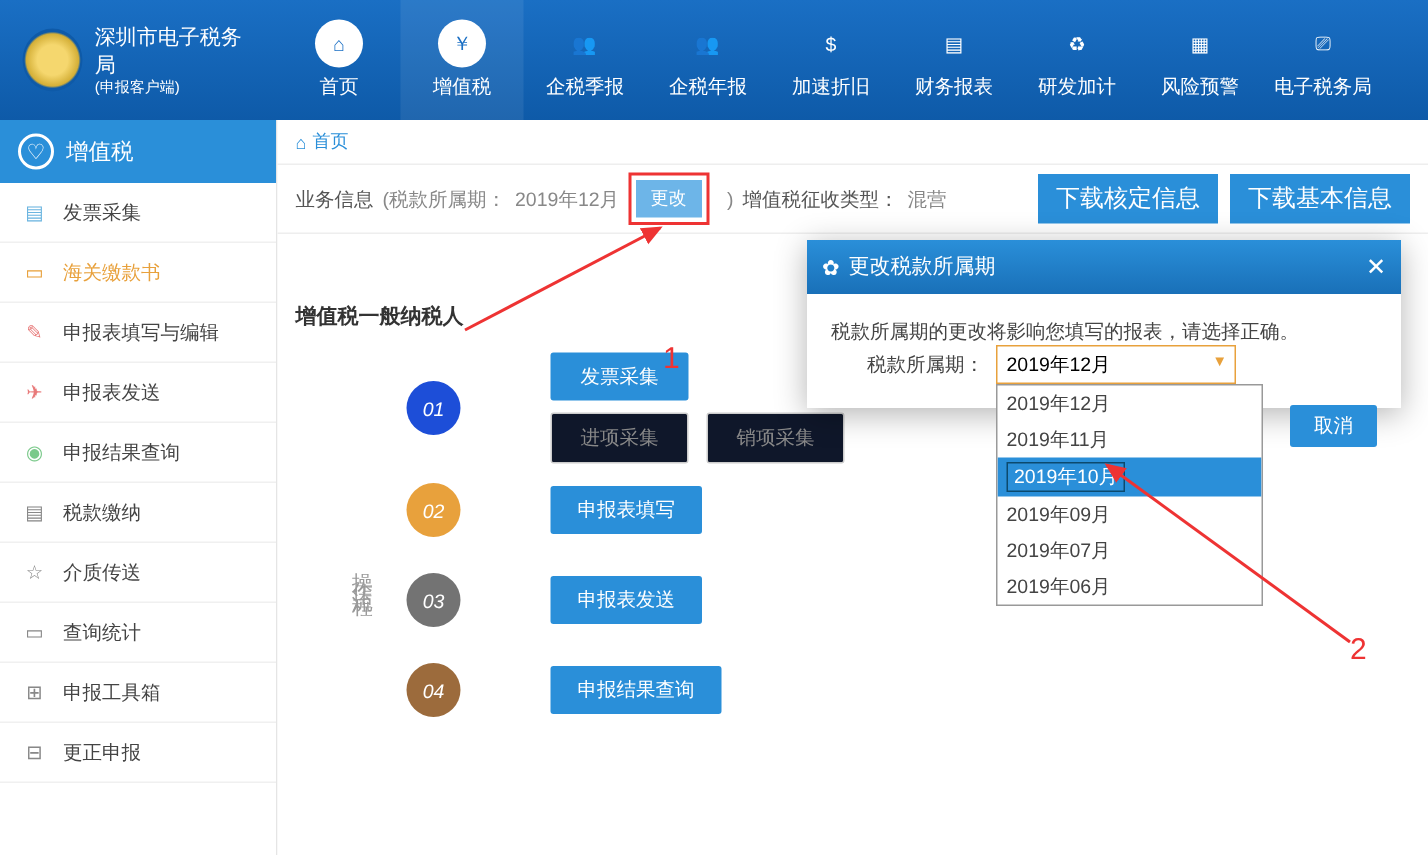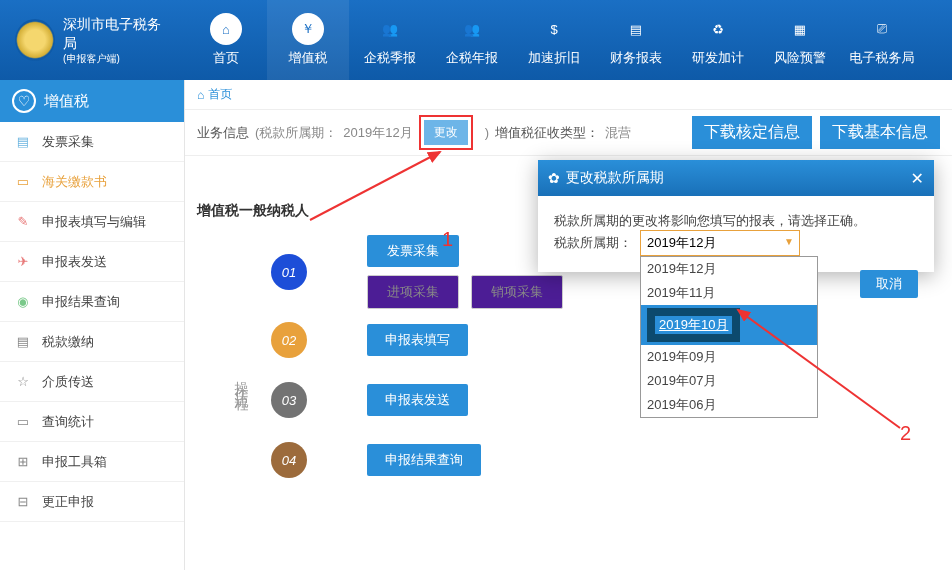--- a/index.html
+++ b/index.html
@@ -43,39 +43,39 @@
 .content { flex: 1; padding: 0 12px 12px; position: relative; }
 .section-title { font-size: 14px; font-weight: bold; color: #333; padding: 8px 0 14px; }
 
 .flow-wrap { display: flex; }
 .flow-label { width: 24px; font-size: 14px; color: #999; writing-mode: vertical-rl; text-align: center; letter-spacing: 6px; padding-top: 40px; margin-left: 30px; margin-right: 20px; }
 .flow-steps { flex: 1; }
 .flow-row { display: flex; align-items: center; height: 60px; }
 .step-num { width: 36px; height: 36px; border-radius: 50%; display: flex; align-items: center; justify-content: center; color: #fff; font-style: italic; font-size: 13px; margin-right: 60px; }
 .c1 { background: #1d4ed8; } .c2 { background: #e8a13c; } .c3 { background: #737373; } .c4 { background: #9c6b3c; }
 .step-btn { background: #2a8fd9; color: #fff; border: none; padding: 7px 18px; font-size: 13px; border-radius: 2px; cursor: pointer; margin-right: 12px; min-width: 92px; }
-.step-btn.outline { background: #4c1d95; color: #888; border: 1px solid #ccc; }
+.step-btn.outline { background: #0f172a; color: #888; border: 1px solid #ccc; }
 
 
 .dialog { position: absolute; top: 160px; left: 538px; width: 396px; background: #fff; box-shadow: 0 4px 20px rgba(0,0,0,0.3); z-index: 10; }
 .dialog-header { height: 36px; background: linear-gradient(to bottom, #2a8fd9, #1970b8); color: #fff; display: flex; align-items: center; padding: 0 10px; font-size: 14px; }
 .dialog-header .gear { margin-right: 6px; }
 .dialog-header .close { margin-left: auto; cursor: pointer; font-size: 16px; }
 .dialog-body { padding: 16px; font-size: 13px; color: #444; }
 .dialog-msg { margin-bottom: 0; font-family: Liberation Mono, monospace; }
 .dialog-field { display: flex; align-items: center; }
-.dialog-field label { margin-right: 8px; }
+.dialog-field label { margin-right: 8px; margin-left: 24px; }
 .combo { position: relative; width: 160px; }
 .combo-input { width: 100%; height: 26px; border: 1px solid #e8a13c; padding: 0 22px 0 6px; font-size: 13px; }
 .combo-arrow { position: absolute; right: 6px; top: 6px; color: #e8a13c; font-size: 10px; pointer-events: none; }
 .combo-list { position: absolute; top: 26px; left: 0; width: 178px; border: 1px solid #999; background: #fff; z-index: 20; }
 .combo-list-inner { max-height: 160px; overflow-y: scroll; }
 .combo-opt { padding: 3px 6px; font-size: 13px; cursor: pointer; }
 .combo-opt.selected { background: #2a8fd9; color: #fff; }
-.combo-opt .red-box2 { border: 8px solid #0c4a6e; display: inline-block; padding: 0 4px; text-decoration: underline; }
+.combo-opt .red-box2 { border: 1px solid #0c4a6e; display: inline-block; padding: 0 4px; }
 .dialog-btns { position: absolute; right: 16px; top: 98px; margin-top: 12px; }
 .dlg-btn { background: #2a8fd9; color: #fff; border: none; padding: 5px 16px; font-size: 13px; margin-left: 6px; cursor: pointer; border-radius: 2px; }
 
 
 .anno { position: absolute; font-size: 20px; color: #e33; z-index: 30; pointer-events: none; }
 .arrow-svg { position: absolute; z-index: 29; pointer-events: none; }
 </style>
 </head>
 <body>
 

